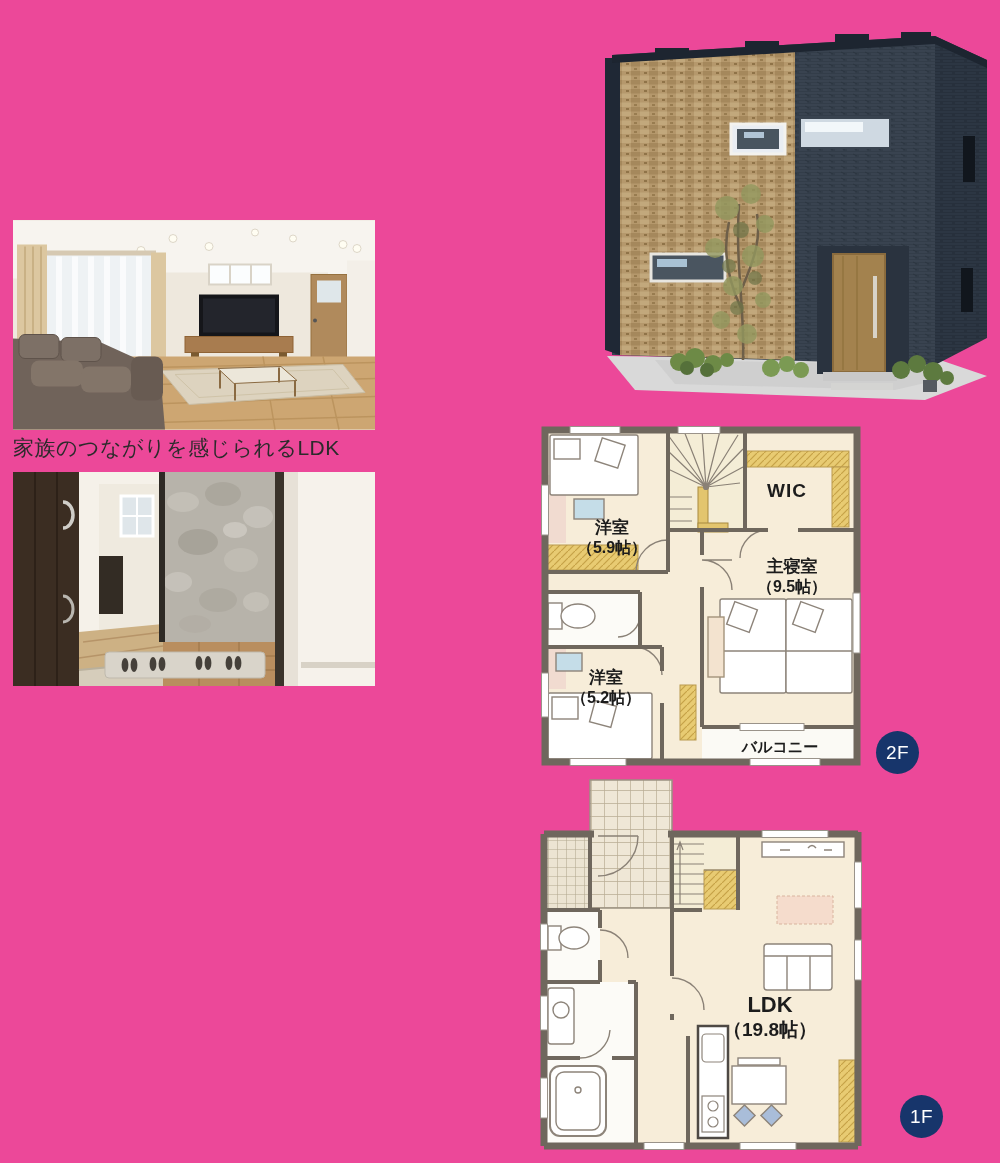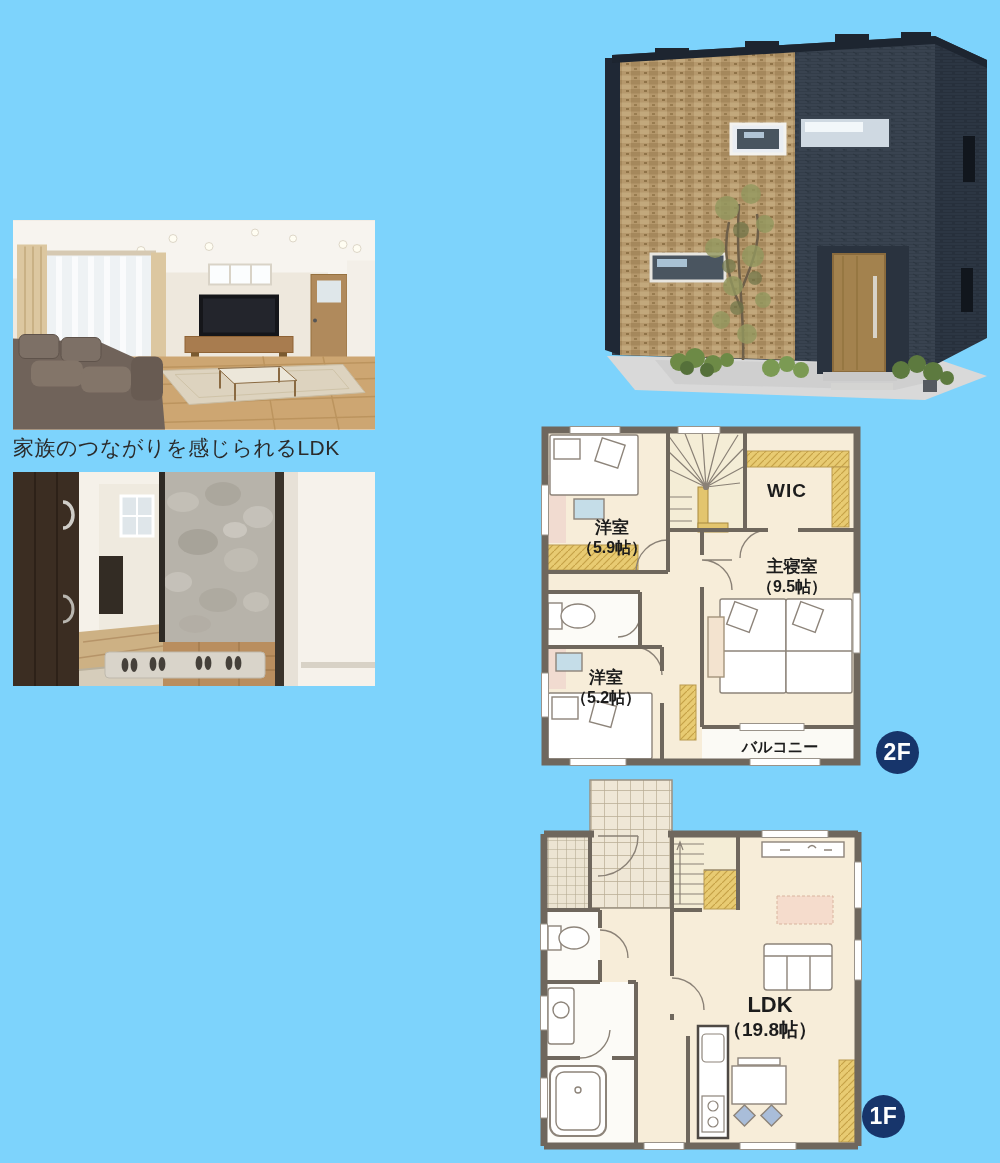--- a/index.html
+++ b/index.html
@@ -1,22 +1,22 @@
 <!DOCTYPE html>
 <html><head>
 <meta charset="utf-8">
 <style>
   html,body{margin:0;padding:0;background:#fff;}
-  .canvas{position:relative;width:1000px;height:1163px;background:#7dd3fc;overflow:hidden;
+  .canvas{position:relative;width:1000px;height:1163px;background:#ec4899;overflow:hidden;
           font-family:"Liberation Sans","DejaVu Sans",sans-serif;}
   .abs{position:absolute;}
   .photo{position:absolute;overflow:hidden;background:#e8e2d8;}
   .caption{position:absolute;color:#2b2b2b;font-size:21px;line-height:27px;letter-spacing:.5px;font-weight:500;}
   .badge{position:absolute;width:43px;height:43px;border-radius:50%;background:#17356b;color:#ffffff;
-         font-weight:bold;font-size:23px;display:flex;align-items:center;justify-content:center;letter-spacing:.5px;text-align:center;}
+         font-weight:normal;font-size:19px;display:flex;align-items:center;justify-content:center;letter-spacing:.5px;text-align:center;}
   svg{display:block;}
   .plan-label{font-weight:bold;fill:#1c1c1c;}
   text{font-family:"Liberation Sans","DejaVu Sans",sans-serif;}
 </style>
 </head>
 <body>
 
 <div class="canvas">
 
   <figure class="photo" style="left:13px;top:220px;width:362px;height:210px;margin:0;">
@@ -438,15 +438,15 @@
         <rect x="200" y="364.5" width="56" height="7"></rect>
           <rect x="104" y="364.5" width="40" height="7"></rect>
       </g>
 
       <g text-anchor="middle" class="plan-label">
         <text x="230" y="234" font-size="22">LDK</text>
         <text x="230" y="258" font-size="19">（19.8帖）</text>
       </g>
     </svg>
   </div>
-  <div class="badge" style="left:862px;top:1095px;">1F</div>
+  <div class="badge" style="left:900px;top:1095px;">1F</div>
 
 </div>
 
 </body></html>

